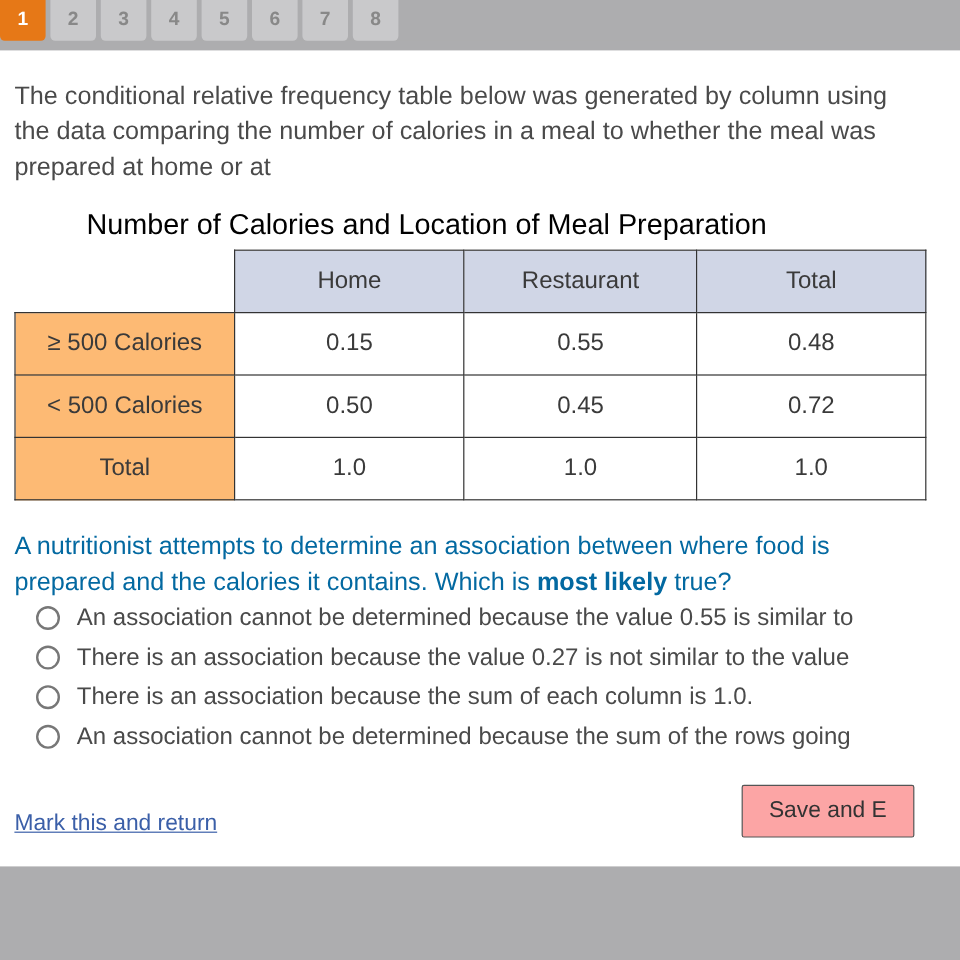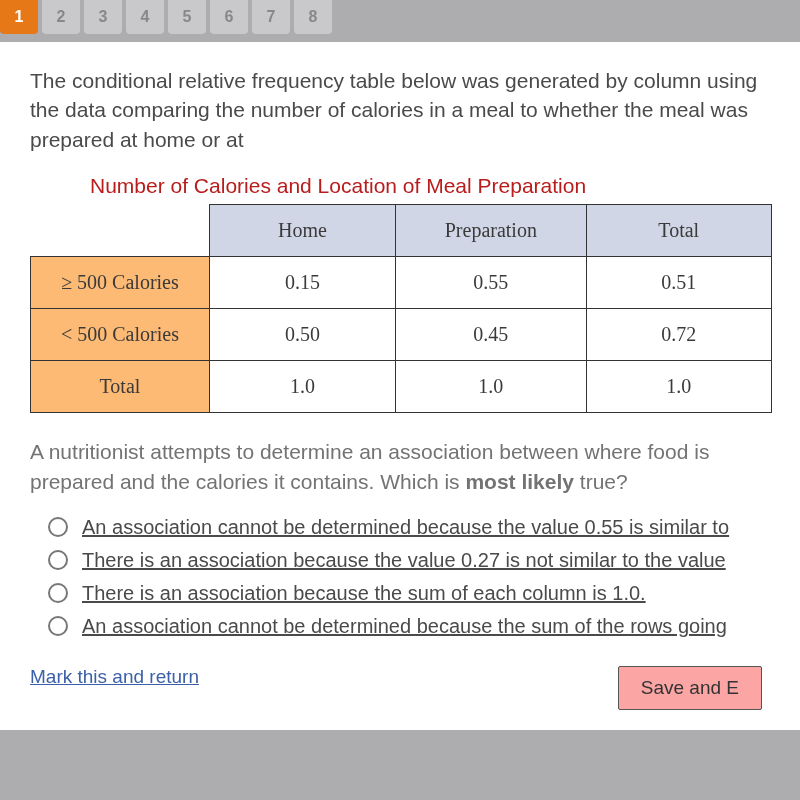--- a/index.html
+++ b/index.html
@@ -32,41 +32,40 @@
     background: #e67817;
     color: #fff;
   }
   .nav-tab.inactive {
     background: #c9c9cb;
     color: #888;
   }
   .content {
     background: #fff;
     margin: 8px 0 0 0;
-    padding: 24px 28px 20px 30px;
+    padding: 24px 28px 20px 12px;
     min-height: 680px;
     box-sizing: border-box;
     position: relative;
   }
   .intro {
     color: #4a4a4a;
     font-size: 21px;
     line-height: 1.4;
     margin-bottom: 20px;
   }
   .table-title {
-    color: #b91c1c;
-    font-size: 21px;
+    color: #000000;
+    font-size: 24px;
     text-align: left;
     margin: 0 0 6px 60px;
   }
   table.freq {
     border-collapse: collapse;
     margin: 0 0 24px 0;
-    font-family: Liberation Serif, serif;
   }
   table.freq th, table.freq td {
     border: 1px solid #333;
     padding: 14px 18px;
     text-align: center;
     font-size: 20px;
     color: #3a3a3a;
   }
   table.freq th {
     background: #d0d6e6;
@@ -79,24 +78,24 @@
   }
   table.freq .corner {
     border: none;
     background: #fff;
   }
   table.freq td.data {
     width: 160px;
     border-radius: 22px;
   }
   .question {
-    color: #737373;
+    color: #0369a1;
     font-size: 21px;
     line-height: 1.4;
-    margin-bottom: 20px;
+    margin-bottom: 4px;
   }
   .options {
     margin-left: 18px;
   }
   .option-row {
     display: flex;
     align-items: center;
     margin-bottom: 10px;
   }
   .radio {
@@ -105,26 +104,25 @@
     border: 2px solid #777;
     border-radius: 50%;
     margin-right: 14px;
     flex-shrink: 0;
     background: #fff;
   }
   .option-text {
     color: #4a4a4a;
     font-size: 20px;
     white-space: nowrap;
-    text-decoration: underline;
   }
   .footer {
     display: flex;
     justify-content: space-between;
-    align-items: flex-start;
+    align-items: flex-end;
     margin-top: 28px;
     padding-right: 10px;
   }
   .mark-link {
     color: #3b5fa8;
     font-size: 19px;
     text-decoration: underline;
     cursor: pointer;
   }
   .save-btn {
@@ -153,28 +151,28 @@
 
 <div class="content">
   <div class="intro">The conditional relative frequency table below was generated by column using the data comparing the number of calories in a meal to whether the meal was prepared at home or at</div>
 
   <div class="table-title">Number of Calories and Location of Meal Preparation</div>
   <table class="freq">
     <tbody>
         <tr>
       <th class="corner"></th>
       <th>Home</th>
-      <th>Preparation</th>
+      <th>Restaurant</th>
       <th>Total</th>
     </tr>
     <tr>
       <td class="rowhead">≥ 500 Calories</td>
       <td class="data">0.15</td>
       <td class="data">0.55</td>
-      <td class="data">0.51</td>
+      <td class="data">0.48</td>
     </tr>
     <tr>
       <td class="rowhead">&lt; 500 Calories</td>
       <td class="data">0.50</td>
       <td class="data">0.45</td>
       <td class="data">0.72</td>
     </tr>
     <tr>
       <td class="rowhead">Total</td>
       <td class="data">1.0</td>

